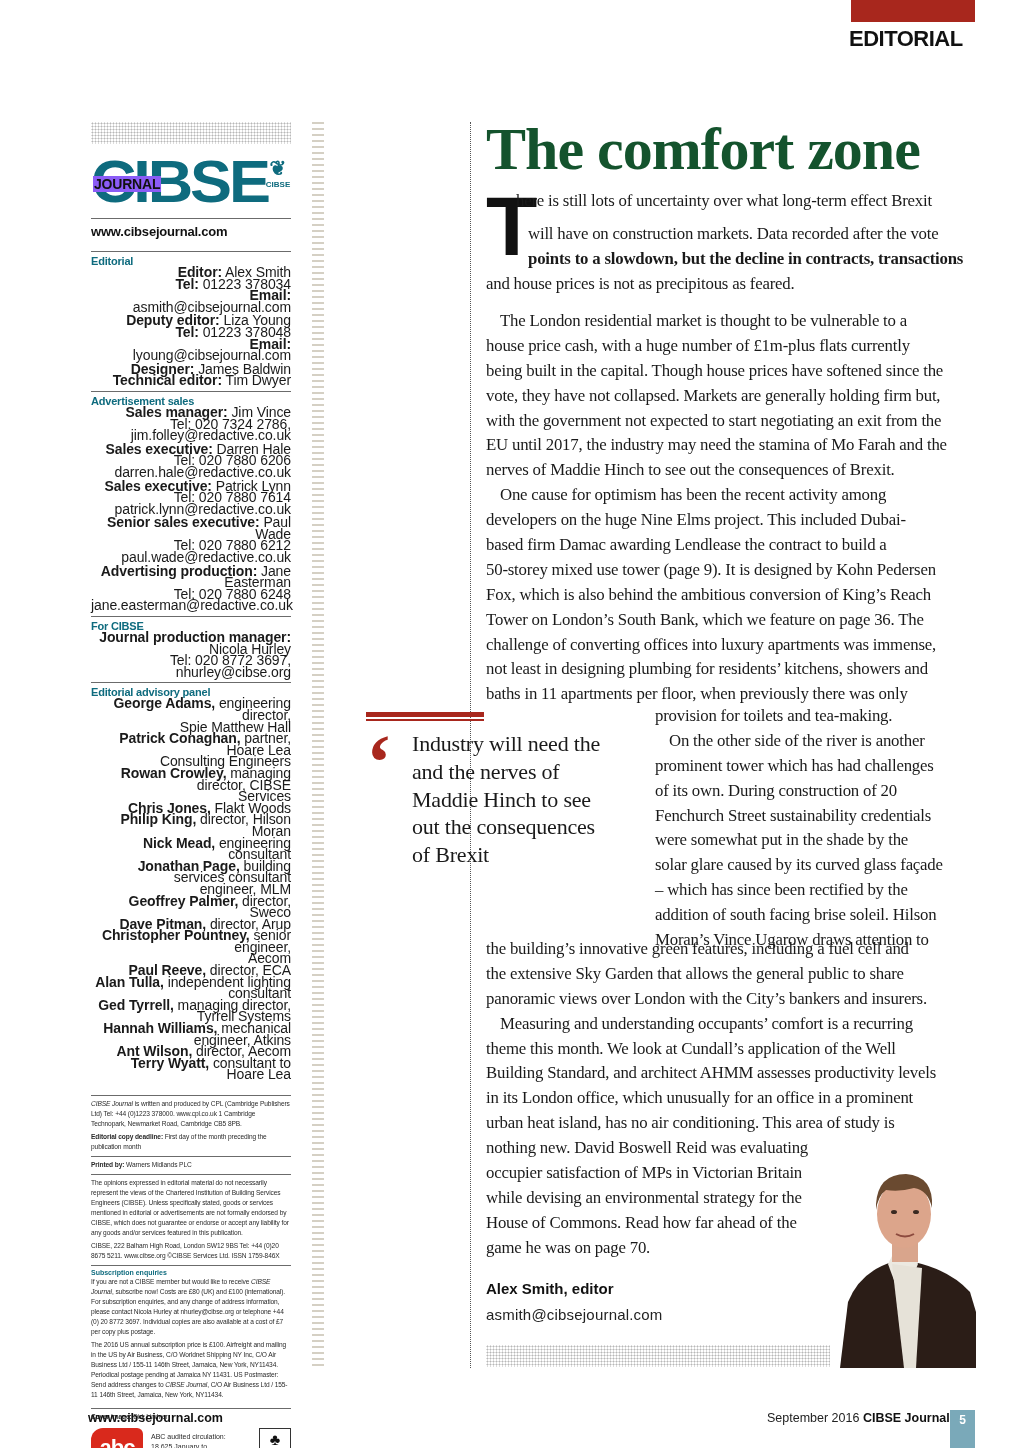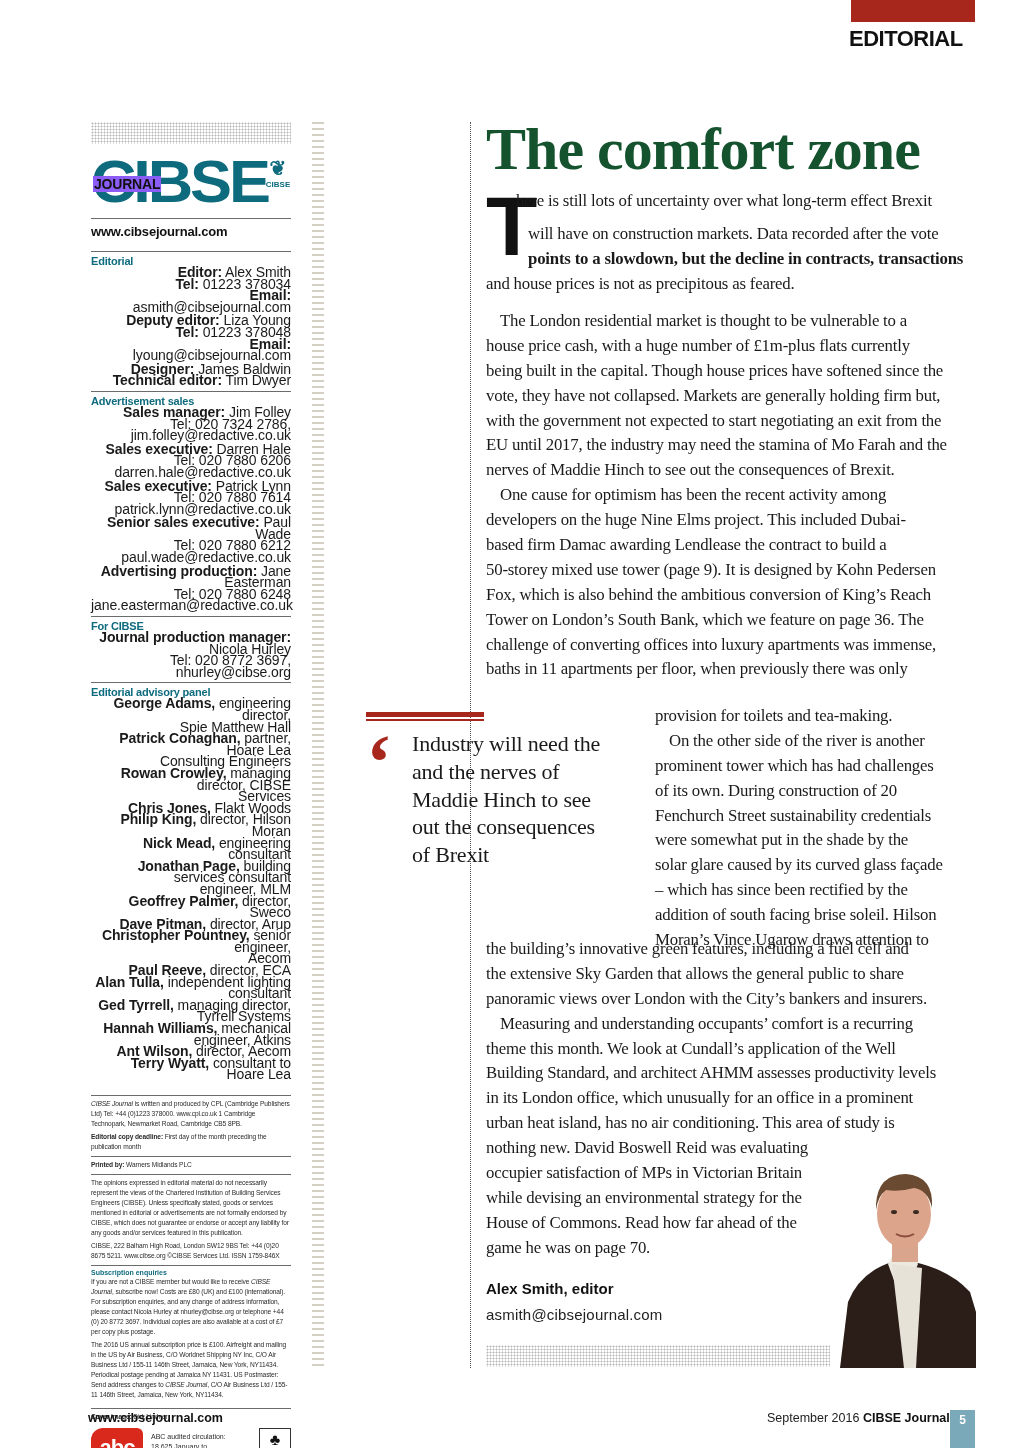--- a/index.html
+++ b/index.html
@@ -98,21 +98,21 @@
     <div class="sb-line"><b>Tel:</b> <span>01223 378048</span></div>
     <div class="sb-line"><b>Email:</b> <span>lyoung@cibsejournal.com</span></div>
     <div class="sb-gap"></div>
     <div class="sb-line"><b>Designer:</b> <span>James Baldwin</span></div>
     <div class="sb-line"><b>Technical editor:</b> <span>Tim Dwyer</span></div>
   </div>
   <div class="sb-sep"></div>
 
   <div class="sb-head">Advertisement sales</div>
   <div>
-    <div class="sb-line"><b>Sales manager:</b> <span>Jim Folley</span></div>
+    <div class="sb-line"><b>Sales manager:</b> <span>Jim Vince</span></div>
     <div class="sb-line">Tel: 020 7324 2786, jim.folley@redactive.co.uk</div>
     <div class="sb-gap"></div>
     <div class="sb-line"><b>Sales executive:</b> <span>Darren Hale</span></div>
     <div class="sb-line">Tel: 020 7880 6206</div>
     <div class="sb-line">darren.hale@redactive.co.uk</div>
     <div class="sb-gap"></div>
     <div class="sb-line"><b>Sales executive:</b> <span>Patrick Lynn</span></div>
     <div class="sb-line">Tel: 020 7880 7614</div>
     <div class="sb-line">patrick.lynn@redactive.co.uk</div>
     <div class="sb-gap"></div>
@@ -202,20 +202,21 @@
     <div class="body-line">with the government not expected to start negotiating an exit from the</div>
     <div class="body-line">EU until 2017, the industry may need the stamina of Mo Farah and the</div>
     <div class="body-line">nerves of Maddie Hinch to see out the consequences of Brexit.</div>
     <div class="body-line indent">One cause for optimism has been the recent activity among</div>
     <div class="body-line">developers on the huge Nine Elms project. This included Dubai-</div>
     <div class="body-line">based firm Damac awarding Lendlease the contract to build a</div>
     <div class="body-line">50-storey mixed use tower (page 9). It is designed by Kohn Pedersen</div>
     <div class="body-line">Fox, which is also behind the ambitious conversion of King’s Reach</div>
     <div class="body-line">Tower on London’s South Bank, which we feature on page 36. The</div>
     <div class="body-line">challenge of converting offices into luxury apartments was immense,</div>
+    <div class="body-line">not least in designing plumbing for residents’ kitchens, showers and</div>
     <div class="body-line">baths in 11 apartments per floor, when previously there was only</div>
   </div>
 
 <div class="body-text" id="pnarrow" style="left:655px; top:688px; width:320px;margin-top:16px;">
     <div class="body-line">provision for toilets and tea-making.</div>
     <div class="body-line" style="padding-left: 14px;">On the other side of the river is another</div>
     <div class="body-line">prominent tower which has had challenges</div>
     <div class="body-line">of its own. During construction of 20</div>
     <div class="body-line">Fenchurch Street sustainability credentials</div>
     <div class="body-line">were somewhat put in the shade by the</div>

